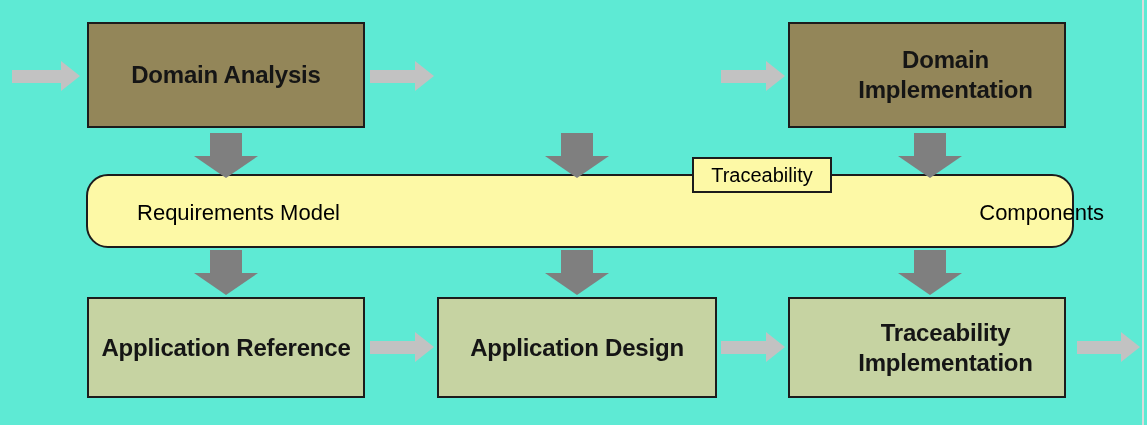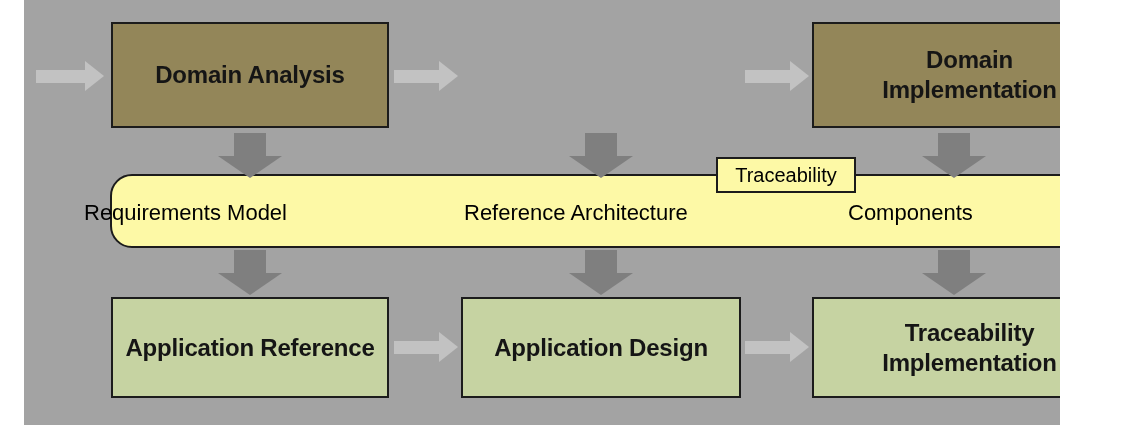--- a/index.html
+++ b/index.html
@@ -3,25 +3,24 @@
 <meta charset="utf-8">
 <style>
   html, body {
     margin: 0;
     padding: 0;
     background: #ffffff;
     font-family: "Liberation Sans", sans-serif;
   }
   #stage {
     position: relative;
-    width: 1036px;
+    width: 1147px;
     height: 425px;
-    background: #a3a3a3;
+    background: #5eead4;
     overflow: hidden;
-    margin-left: 24px;
   }
   
   .proc-box {
     position: absolute;
     box-sizing: border-box;
     border: 2px solid var(--box-border);
     display: flex;
     align-items: center;
     justify-content: center;
     text-align: center;
@@ -46,21 +45,21 @@
     box-sizing: border-box;
     background: var(--bar-fill);
     border: 2px solid var(--box-border);
     border-radius: 22px;
     z-index: 1;
   }
   .bar-label {
     position: absolute;
     top: 200px;
     width: 280px;
-    text-align: left;
+    text-align: right;
     font-size: 22px;
     color: #000000;
     z-index: 2;
   }
   .bar-label-1 { left: 60px; }
   .bar-label-2 { left: 440px; }
   .bar-label-3 { left: 824px; }
 
   .trace-tag {
     position: absolute;
@@ -160,21 +159,20 @@
     <div class="shaft"></div>
     <div class="head"></div>
   </div>
   <div class="down-arrow row-a dac3">
     <div class="shaft"></div>
     <div class="head"></div>
   </div>
 
   <div class="trace-bar"></div>
   <div class="bar-label bar-label-1">Requirements Model</div>
-  <div class="bar-label bar-label-2">Reference Architecture</div>
   <div class="bar-label bar-label-3">Components</div>
 
   <div class="trace-tag">
     <span>Traceability</span>
   </div>
 
   <div class="down-arrow row-b dac1">
     <div class="shaft"></div>
     <div class="head"></div>
   </div>

